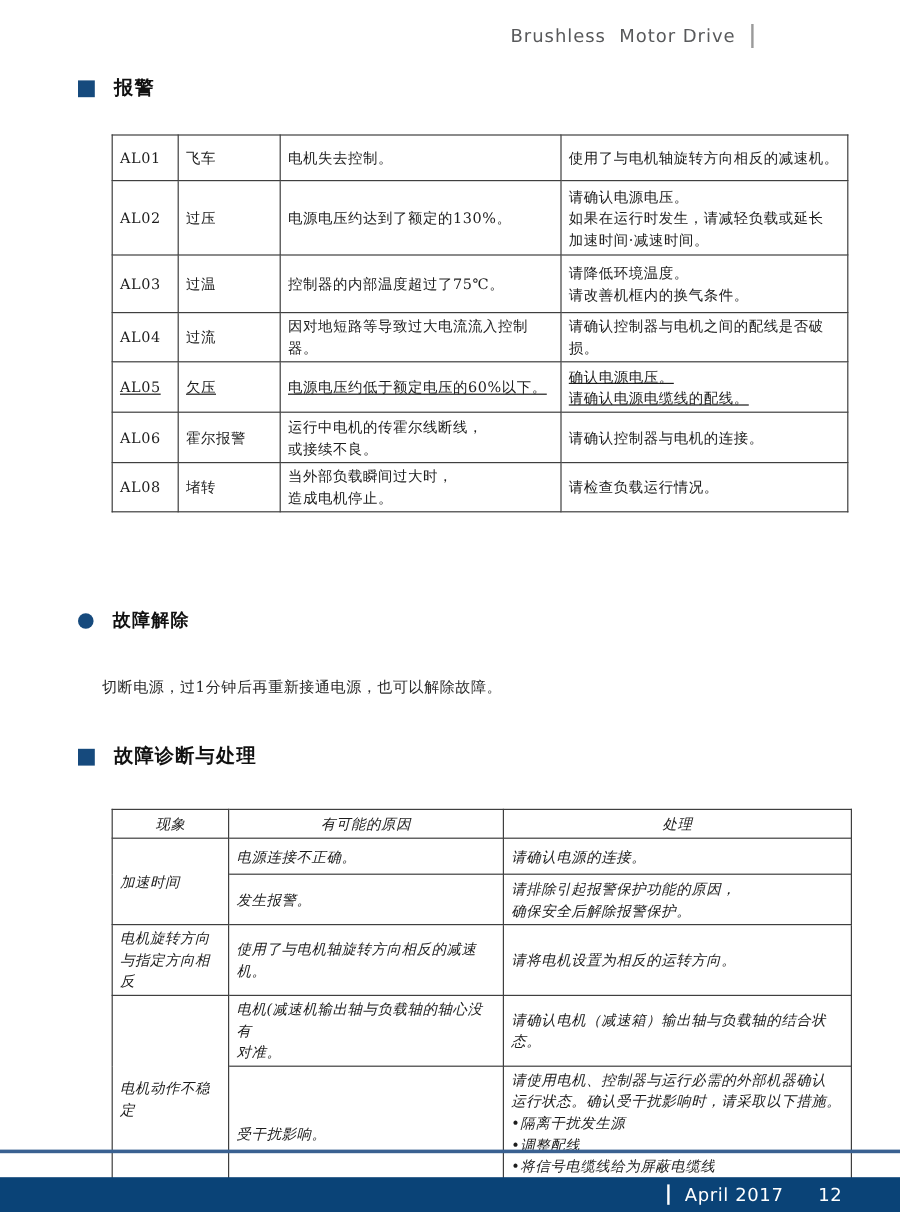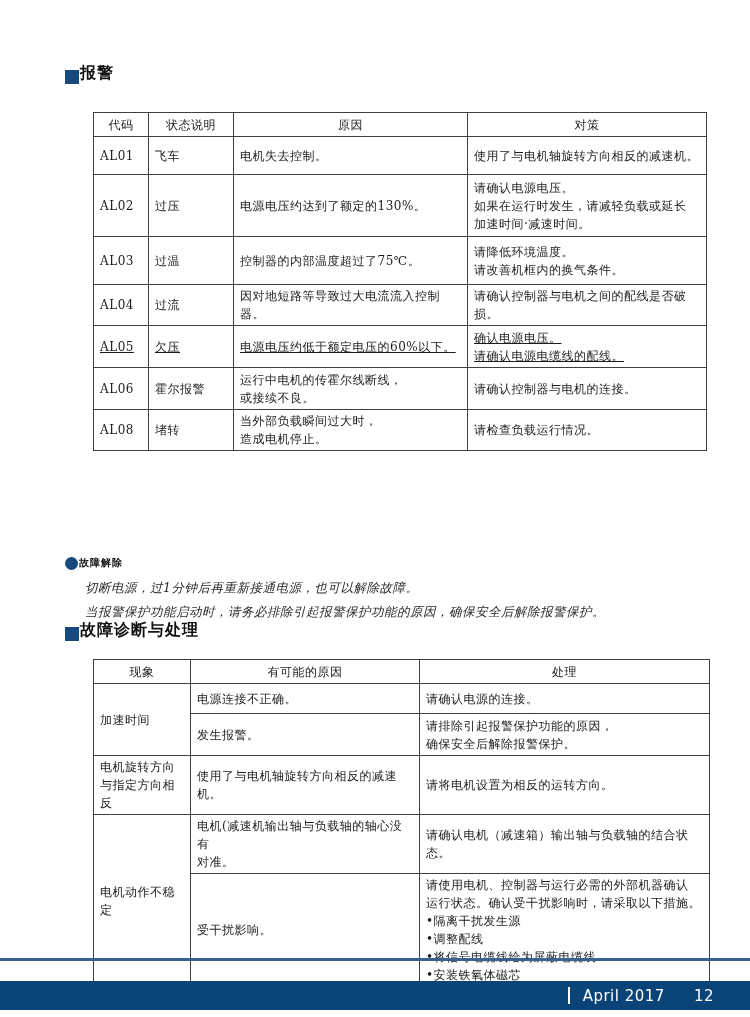--- a/index.html
+++ b/index.html
@@ -19,93 +19,91 @@
   .doc-header .title{
     font-family:"DejaVu Sans","Liberation Sans",sans-serif;
     font-size:15px;color:#58595b;letter-spacing:0.8px;white-space:pre;
   }
   .doc-header .divider{
     width:2px;height:20px;background:#9a9a9a;
   }
   
   .section{
     position:absolute;left:65px;
-    display:flex;align-items:flex-end;gap:1px;
+    display:flex;align-items:center;gap:16px;
   }
   .bullet-square{width:14px;height:14px;background:#164a7d;flex:0 0 auto;}
   .bullet-circle{width:13px;height:13px;border-radius:50%;background:#164a7d;flex:0 0 auto;}
   .section .stitle{
     font-family:"DejaVu Sans","Liberation Sans",sans-serif;
     font-weight:bold;font-size:16px;color:#111;letter-spacing:1px;
   }
   
   .para{
-    position:absolute;left:85px;top:576px;
-    font-size:12.5px;line-height:24px;color:#2a2a2a;letter-spacing:0.5px;font-style:italic;
+    position:absolute;left:85px;top:561px;
+    font-size:12.5px;line-height:24px;color:#2a2a2a;letter-spacing:0.5px;
   }
   
   table.doc{
     position:absolute;left:93px;
     border-collapse:collapse;table-layout:fixed;
     font-size:12px;color:#1c1c1c;
   }
   table.doc th,table.doc td{
     border:1px solid #3f3f3f;
     vertical-align:middle;
     line-height:1.5;
     letter-spacing:0.5px;
     padding:2px 6px;
     font-weight:normal;
   }
   table.doc th{text-align:center;}
   td.c{text-align:left;}
   td.l{text-align:left;padding-left:9px;padding-right:6px;}
   .ml{white-space:pre-line;}
   #alarm-table{top:112px;width:613px;}
-  #diagnosis-table{top:659px;width:616px;}
+  #diagnosis-table{top:674px;width:616px;font-style:italic;}
   
   .footer-thinline{
     position:absolute;left:0;top:958px;width:750px;height:3px;background:#3a6191;
   }
   .footer-bar{
     position:absolute;left:0;top:981px;width:750px;height:29px;background:#0a4377;
     display:flex;align-items:center;justify-content:flex-end;
-    padding-right:36px;box-sizing:border-box;
+    padding-right:48px;box-sizing:border-box;
     font-family:"DejaVu Sans","Liberation Sans",sans-serif;
     color:#ffffff;font-size:15px;
   }
   .footer-bar .fsep{width:2px;height:17px;background:#ffffff;margin-right:13px;}
   .footer-bar .fdate{margin-right:29px;letter-spacing:0.5px;}
   .footer-bar .fpage{letter-spacing:0.5px;}
 </style>
 </head>
 <body>
 
 <div id="page">
 
+  <div class="doc-header">
+    <span class="title">Brushless  Motor Drive</span>
+    <span class="divider"></span>
+  </div>
 
   <div class="section" style="top:63px;">
     <span class="bullet-square"></span>
     <span class="stitle">报警</span>
   </div>
 
   <table class="doc" id="alarm-table">
     <colgroup>
         <col style="width:55px;">
         <col style="width:85px;">
         <col style="width:234px;">
         <col style="width:239px;">
       </colgroup>
     <tbody>
-        <tr style="height:24px;">
-      <th>代码</th>
-      <th>状态说明</th>
-      <th>原因</th>
-      <th>对策</th>
-    </tr>
     <tr style="height:38px;">
       <td class="c">AL01</td>
       <td class="c">飞车</td>
       <td class="l">电机失去控制。</td>
       <td class="l">使用了与电机轴旋转方向相反的减速机。</td>
     </tr>
     <tr style="height:62px;">
       <td class="c">AL02</td>
       <td class="c">过压</td>
       <td class="l">电源电压约达到了额定的130%。</td>
@@ -145,25 +143,24 @@
       <td class="c">堵转</td>
       <td class="l ml">当外部负载瞬间过大时，
 造成电机停止。</td>
       <td class="l">请检查负载运行情况。</td>
     </tr>
   </tbody>
     </table>
 
   <div class="section" style="top:508px;">
     <span class="bullet-circle"></span>
-    <span class="stitle" style="font-size:10px;margin-top:48px;">故障解除</span>
+    <span class="stitle" style="font-size:15px;">故障解除</span>
   </div>
   <div class="para">
     <div>切断电源，过1分钟后再重新接通电源，也可以解除故障。</div>
-    <div>当报警保护功能启动时，请务必排除引起报警保护功能的原因，确保安全后解除报警保护。</div>
   </div>
 
   <div class="section" style="top:620px;">
     <span class="bullet-square"></span>
     <span class="stitle">故障诊断与处理</span>
   </div>
 
   <table class="doc" id="diagnosis-table">
     <colgroup>
         <col style="width:97px;">

